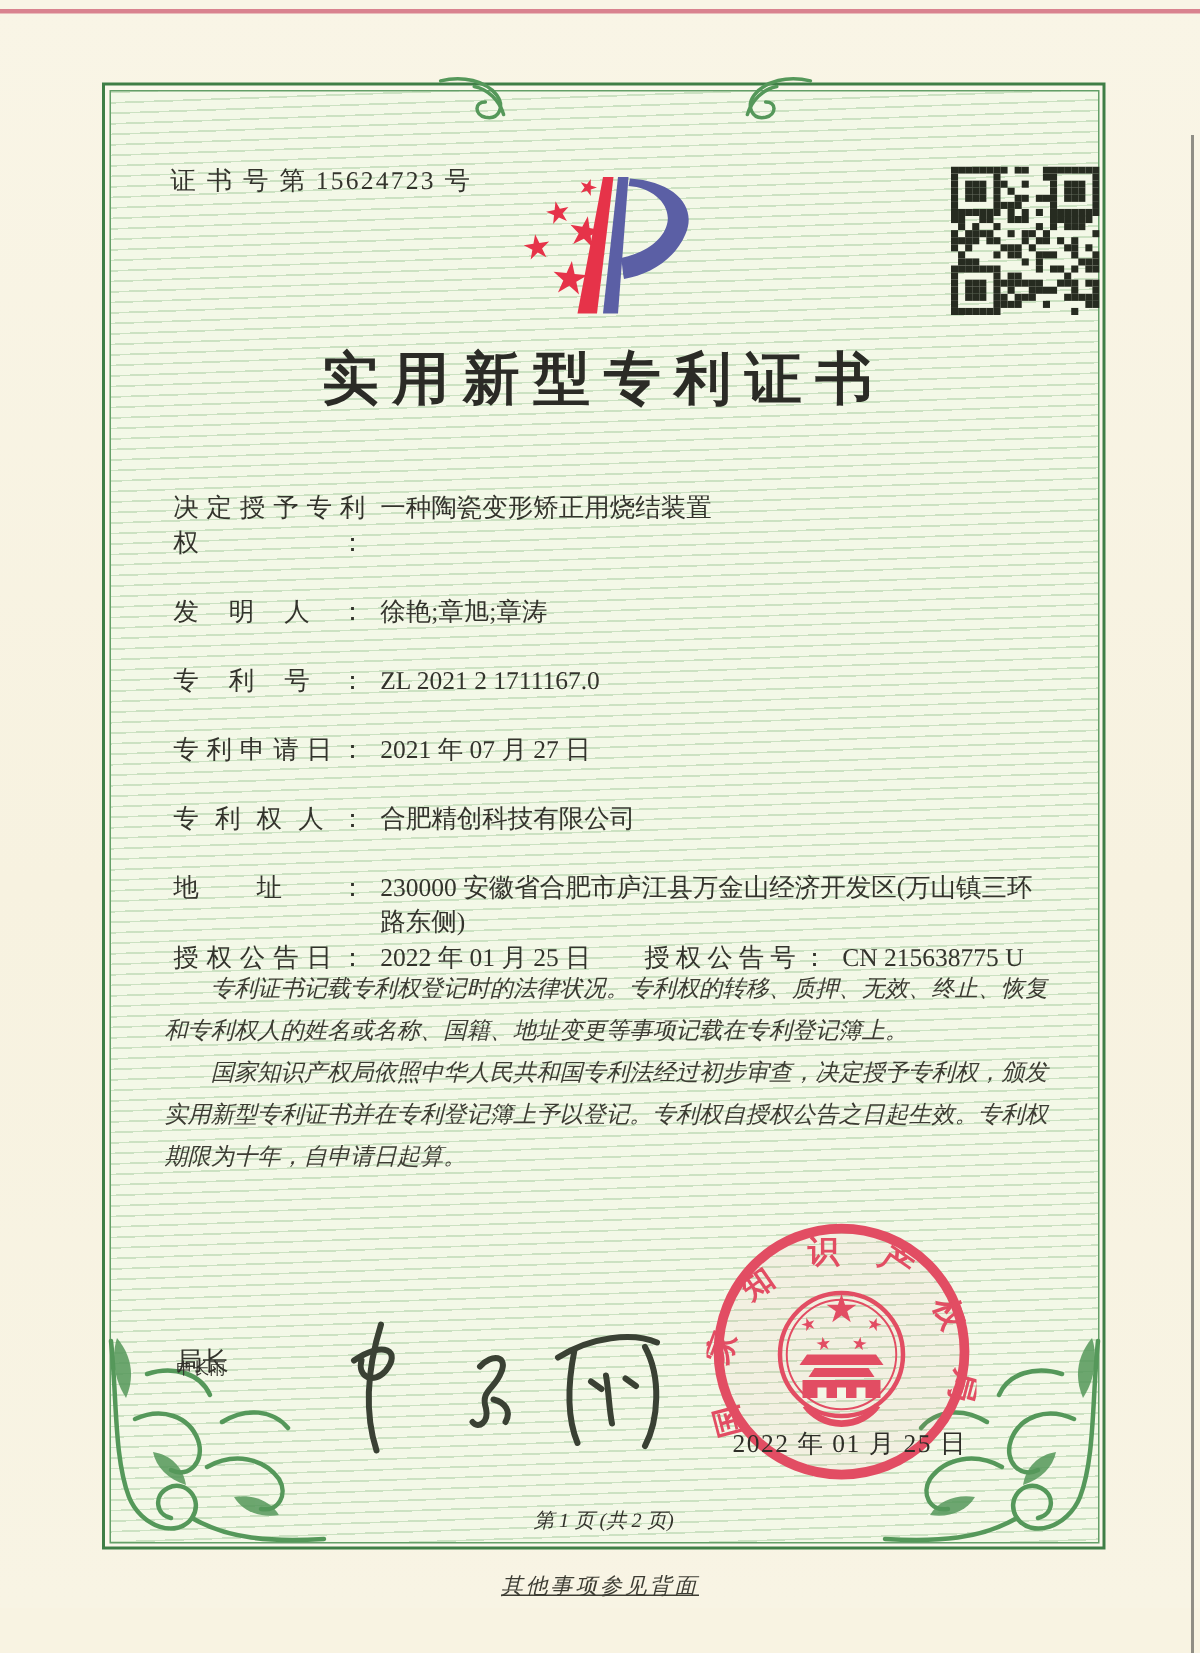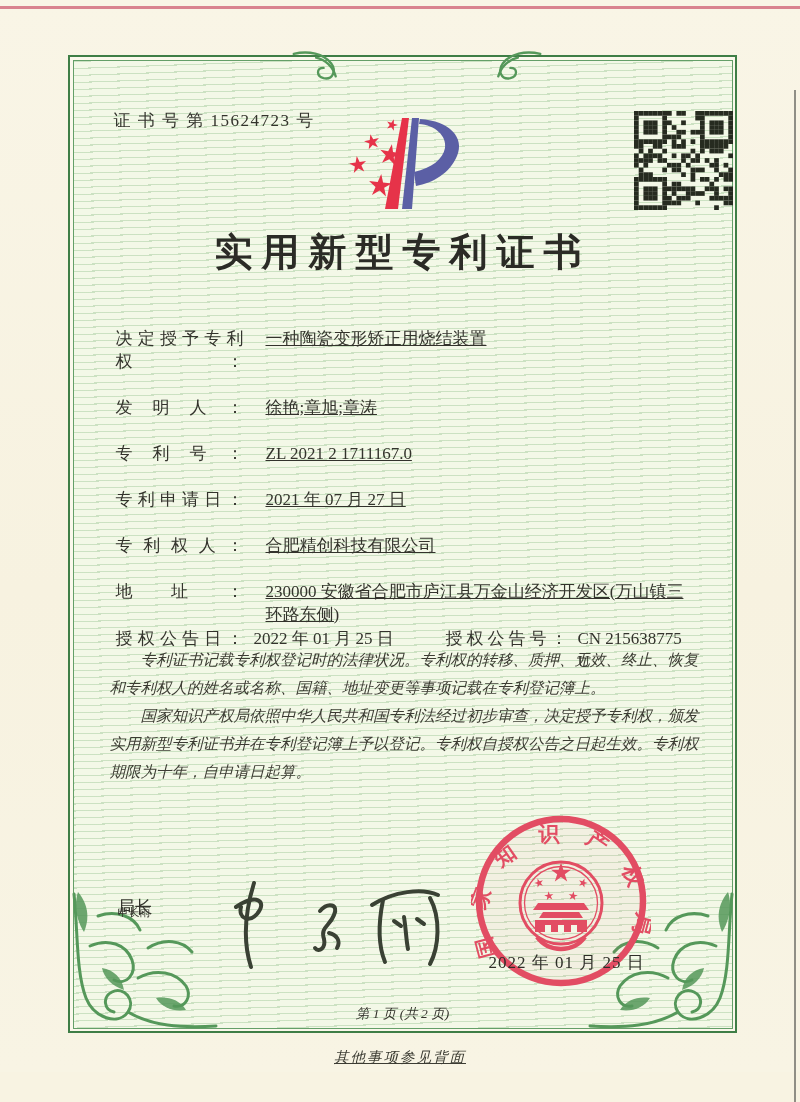--- a/index.html
+++ b/index.html
@@ -20,24 +20,24 @@
 
   .logo{position:absolute;left:262px;top:50px;width:136px;height:104px;}
   .qr{position:absolute;left:560px;top:50px;width:99px;height:99px;}
 
   .title{position:absolute;left:0;top:166px;width:100%;text-align:center;
     font-size:38px;font-weight:700;letter-spacing:9px;color:#2b2b26;}
 
   .fields{position:absolute;left:42px;right:34px;top:266px;color:#33332c;}
   .row{display:flex;align-items:flex-start;margin-bottom:23px;line-height:23px;font-size:17px;}
   .lbl{flex:0 0 128px;text-align:justify;text-align-last:justify;text-justify:inter-character;}
-  .val{flex:1;margin-left:22px;text-decoration:underline;}
+  .val{flex:1;margin-left:10px;}
   .grant-row{display:flex;line-height:23px;font-size:17px;margin-top:0;}
   .grant-row .v1{flex:0 0 168px;margin-left:10px;}
-  .grant-row .lbl2{flex:0 0 122px;text-align:justify;text-align-last:justify;margin-left:24px;}
+  .grant-row .lbl2{flex:0 0 122px;text-align:justify;text-align-last:justify;margin-left:8px;}
   .grant-row .v2{flex:1;margin-left:10px;}
 
   .paras{position:absolute;left:36px;right:30px;top:585px;color:#3c3c33;
     font-size:15.5px;line-height:28px;font-style:italic;}
   .paras p{margin:0;text-indent:2em;}
 
   .signer-title{position:absolute;left:44px;top:834px;font-size:17.5px;color:#33332c;}
   .signer-name{position:absolute;left:44px;top:844px;font-size:11px;color:#33332c;text-align:right;}
   .autograph{position:absolute;left:150px;top:808px;width:230px;height:110px;}
 

